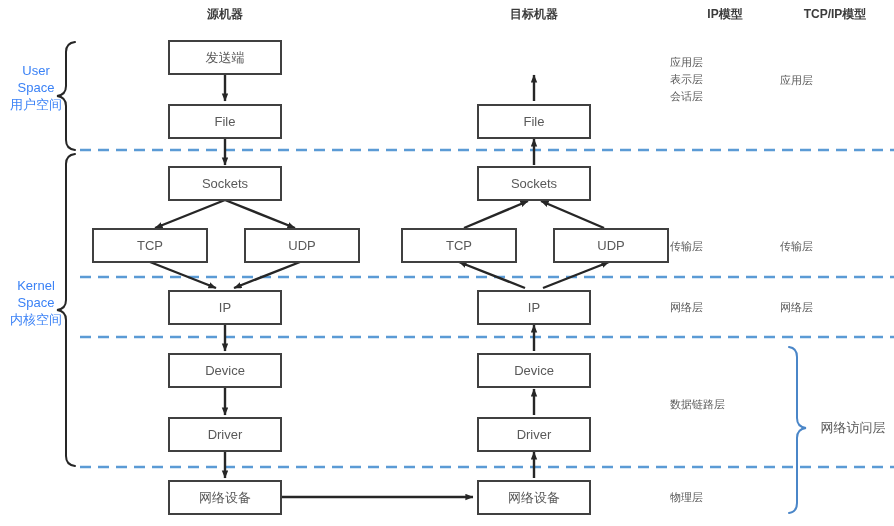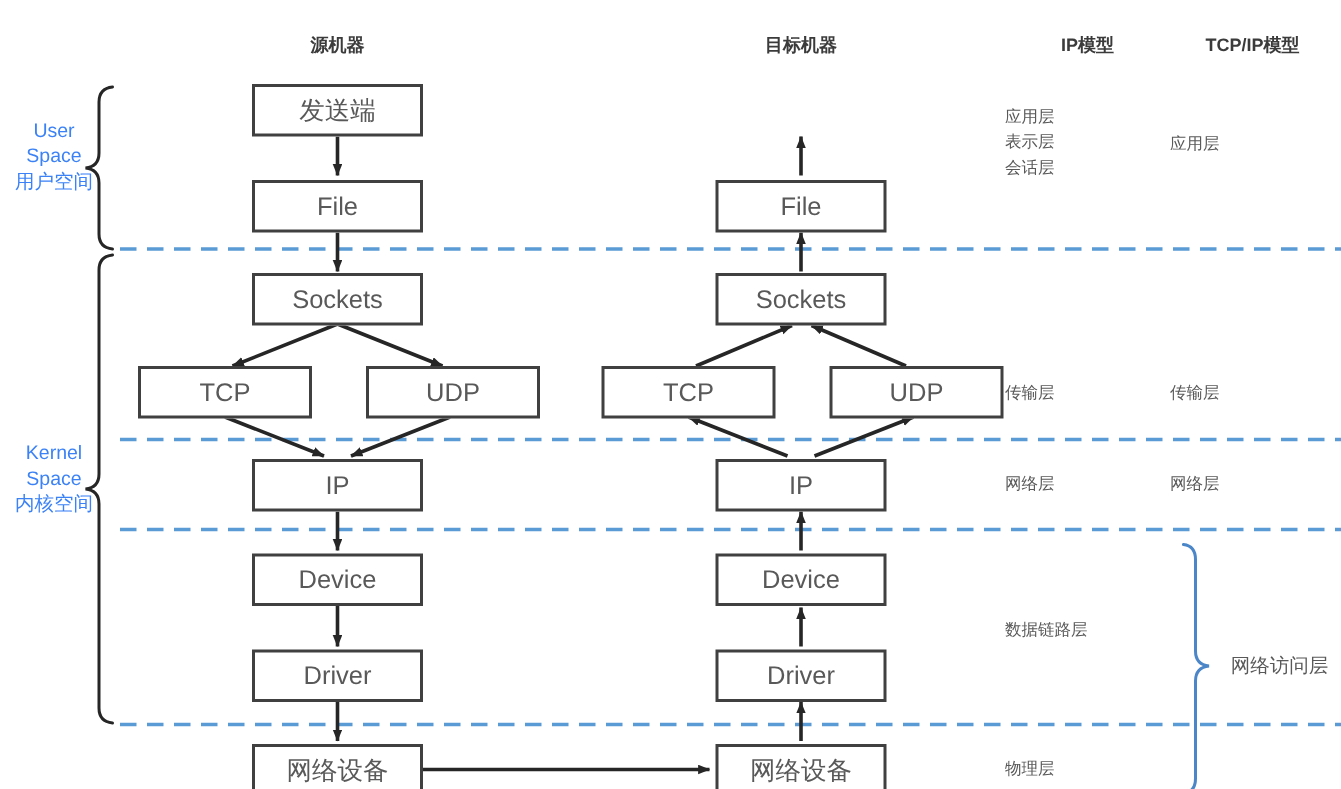--- a/index.html
+++ b/index.html
@@ -1,25 +1,25 @@
 <!DOCTYPE html>
 <html><head>
 <meta charset="utf-8">
 <style>
   html,body{margin:0;padding:0;background:#ffffff;}
   body{width:894px;height:526px;position:relative;overflow:hidden;
        font-family:"Liberation Sans","DejaVu Sans",sans-serif;color:#404040;}
-  #stage{position:absolute;left:0;top:16px;width:894px;height:376px;}
+  #stage{position:absolute;left:0;top:0;width:894px;height:376px;}
 
   .hdr{position:absolute;font-size:12px;font-weight:bold;color:#3b3b3b;
        text-align:center;white-space:nowrap;}
 
   .node{position:absolute;border:2px solid #404040;background:#ffffff;
         display:flex;align-items:center;justify-content:center;
-        font-size:17px;color:#595959;box-sizing:border-box;}
+        font-size:13px;color:#595959;box-sizing:border-box;}
 
   .lbl{position:absolute;font-size:11px;color:#595959;text-align:left;
        white-space:nowrap;line-height:16px;}
   .lbl.multi{line-height:17px;}
 
   .brace-lbl{position:absolute;font-size:13px;color:#3b82f6;text-align:center;
              line-height:17px;white-space:nowrap;}
 
   svg.layer{position:absolute;left:0;top:0;width:894px;height:526px;
             pointer-events:none;}

